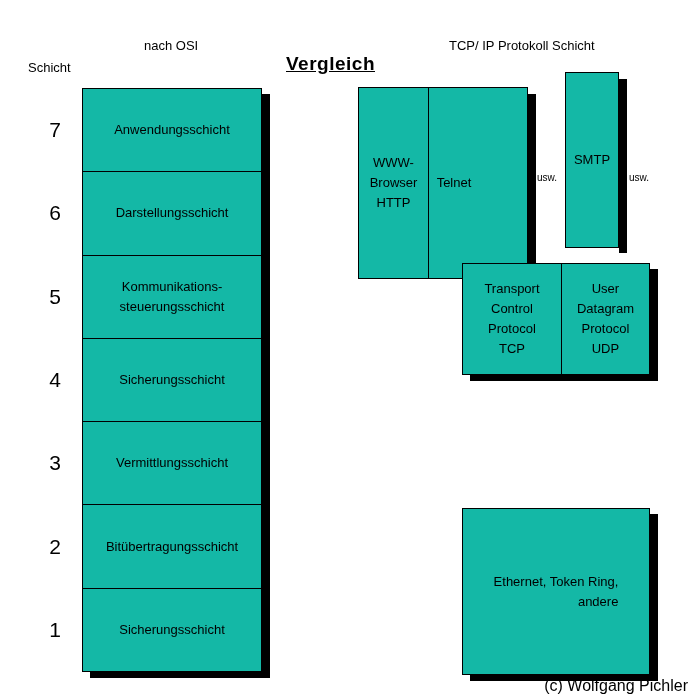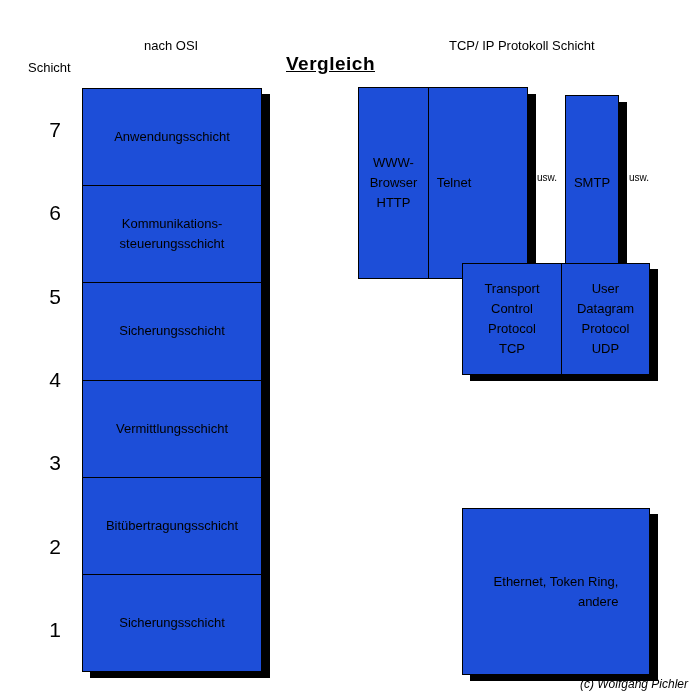--- a/index.html
+++ b/index.html
@@ -9,21 +9,21 @@
   .abs { position: absolute; }
 
   .title { left: 286px; top: 29px; font-size: 19px; font-weight: bold; text-decoration: underline; letter-spacing: 0.5px; margin-top: 24px; }
   .hdr-left { left: 144px; top: 38px; font-size: 13px; }
   .hdr-right { left: 449px; top: 38px; font-size: 13px; }
   .schicht { left: 28px; top: 60px; font-size: 13px; }
 
   .nums { left: 34px; top: 88px; width: 42px; height: 584px; display: flex; flex-direction: column; }
   .num-cell { flex: 1; display: flex; align-items: center; justify-content: center; font-size: 21px; }
 
-  .box { background: #1d4ed8; border: 1px solid #000; }
+  .box { background: #14b8a6; border: 1px solid #000; }
   .shadow { box-shadow: 8px 6px 0 #000; }
   .rshadow::after { content: ""; position: absolute; top: 6px; right: -9px; width: 8px; height: 100%; background: #000; }
 
   .center { display: flex; align-items: center; justify-content: center; text-align: center;
             white-space: pre-line; font-size: 13px; line-height: 20px; }
 
   .osi-stack { left: 82px; top: 88px; width: 180px; height: 584px; display: flex; flex-direction: column; }
   .osi-row { flex: 1; border-bottom: 1px solid #000; padding: 0 8px; }
   .osi-row:last-child { border-bottom: none; }
 
@@ -31,30 +31,30 @@
   .app-cell { border-right: 1px solid #000; height: 100%; }
   .app-cell:last-child { border-right: none; }
   .cell-www { width: 70px; }
   .cell-telnet { width: 50px; }
   .cell-ftp { width: 50px; }
 
   .usw { font-size: 10px; }
   .usw1 { left: 537px; top: 172px; }
   .usw2 { left: 629px; top: 172px; }
 
-  .smtp-box { left: 565px; top: 95px; width: 54px; height: 176px; }
+  .smtp-box { left: 565px; top: 72px; width: 54px; height: 176px; }
 
   .transport-group { left: 462px; top: 263px; width: 188px; height: 112px; display: flex; }
   .cell-tcp { width: 100px; border-right: 1px solid #000; height: 100%; }
   .cell-udp { width: 88px; height: 100%; }
 
   .ip-box  { left: 462px; top: 410px; width: 188px; height: 98px; }
   .eth-box { left: 462px; top: 508px; width: 188px; height: 167px; text-align: right; }
 
-  .copyright { right: 12px; top: 677px; font-size: 12px; font-style: italic; }
+  .copyright { right: 12px; top: 677px; font-size: 16px; }
 </style>
 </head>
 <body>
 
 <div class="canvas">
 
   <div class="abs title">Vergleich</div>
   <div class="abs hdr-left">nach OSI</div>
   <div class="abs hdr-right">TCP/ IP Protokoll Schicht</div>
   <div class="abs schicht">Schicht</div>
@@ -64,20 +64,21 @@
     <div class="num-cell">6</div>
     <div class="num-cell">5</div>
     <div class="num-cell">4</div>
     <div class="num-cell">3</div>
     <div class="num-cell">2</div>
     <div class="num-cell">1</div>
   </div>
 
   <div class="abs box shadow osi-stack">
     <div class="osi-row center">Anwendungsschicht</div>
+    <div class="osi-row center">Darstellungsschicht</div>
     <div class="osi-row center">Kommunikations-
 steuerungsschicht</div>
     <div class="osi-row center">Sicherungsschicht</div>
     <div class="osi-row center">Vermittlungsschicht</div>
     <div class="osi-row center">Bitübertragungsschicht</div>
     <div class="osi-row center">Sicherungsschicht</div>
   </div>
 
   <div class="abs box rshadow app-group">
     <div class="app-cell cell-www center">WWW-

